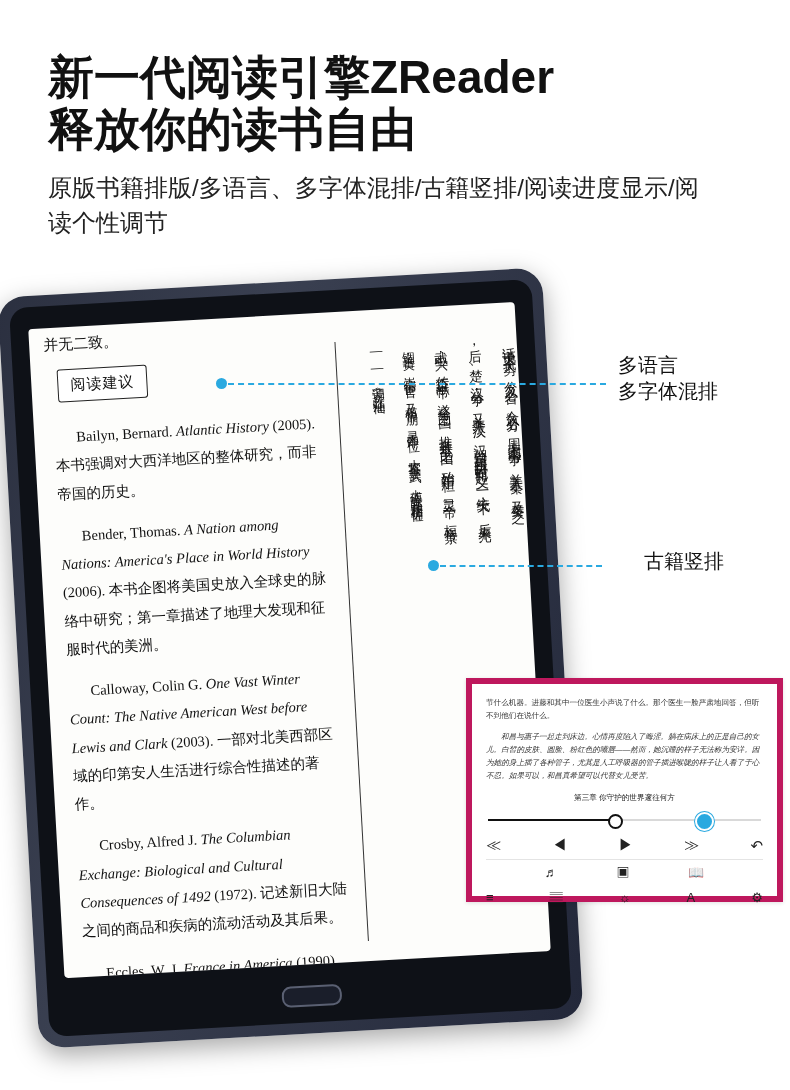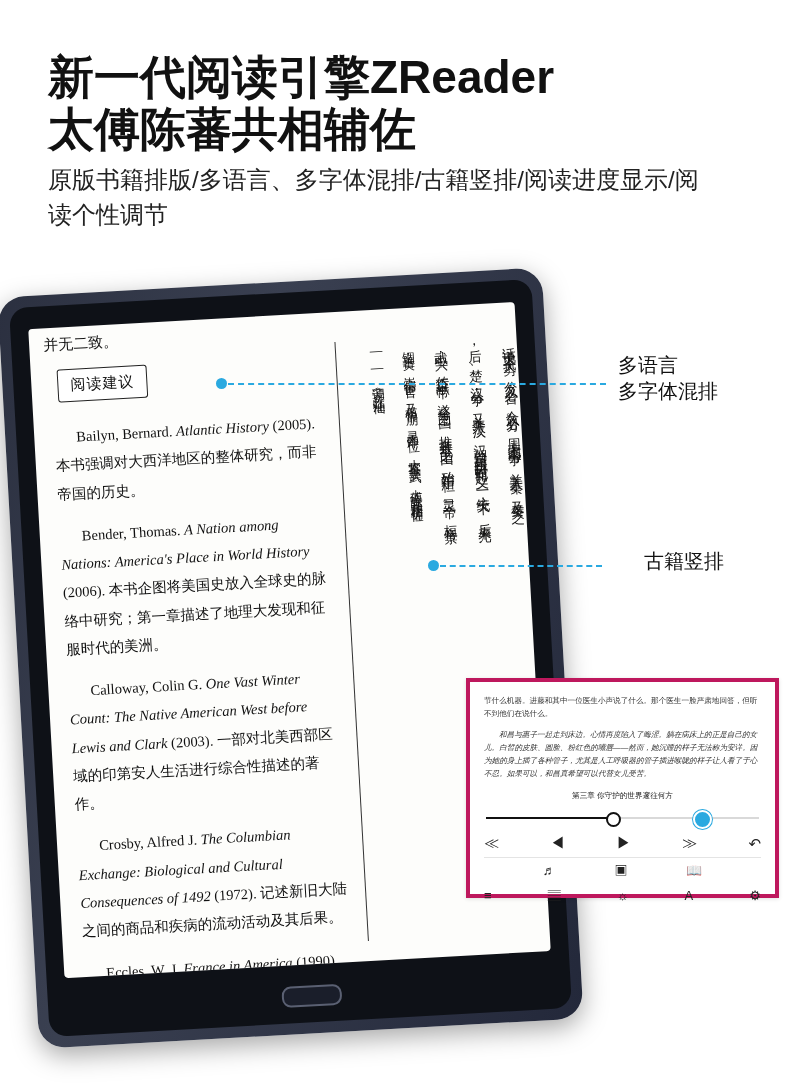--- a/index.html
+++ b/index.html
@@ -15,21 +15,21 @@
 
   
   .headline{
     position:absolute;left:48px;top:52px;width:700px;
   }
   .h1{
     font-size:46px;line-height:1.12;font-weight:700;letter-spacing:0px;
     color:#111;
   }
   .sub{
-    margin-top:8px;
+    margin-top:16px;
     font-size:24px;line-height:1.45;color:#222;font-weight:400;
     width:660px;
   }
 
   
   .tablet-wrap{
     position:absolute;left:18px;top:282px;width:560px;height:760px;
   }
   .tablet{
     position:absolute;left:0;top:0;width:545px;height:752px;
@@ -84,21 +84,21 @@
   }
   .vcol.c1{right:0;}
   .vcol.c2{right:34px;}
   .vcol.c3{right:68px;}
   .vcol.c4{right:102px;font-size:12.5px;}
   .vcol.c5{right:134px;font-size:12.5px;}
 
   
   .inset{
     position:absolute;left:466px;top:678px;width:305px;height:212px;
-    background:#fff;border:4px solid #be185d;box-shadow:0 1px 4px rgba(0,0,0,.12);
+    background:#fff;border:6px solid #be185d;box-shadow:0 1px 4px rgba(0,0,0,.12);
   }
   .inset .txt{
     padding:12px 14px 0 14px;font-size:7.6px;line-height:1.75;color:#333;
     font-family:"Liberation Sans", sans-serif;
   }
   .inset .txt p{margin:0 0 7px 0;}
   .inset .txt p.ind{text-indent:15px;font-style:italic;}
   .inset .chapter{
     text-align:center;font-size:7.6px;color:#222;margin-top:10px;
   }
@@ -154,21 +154,21 @@
   .dash.l1{left:228px;top:383px;width:378px;}
   .dash.l2{left:440px;top:565px;width:162px;}
 </style>
 </head>
 <body>
 
 <div class="page">
 
   <div class="headline">
     <div class="h1">新一代阅读引擎ZReader</div>
-    <div class="h1">太傅陈蕃共相辅佐</div>
+    <div class="h1">释放你的读书自由</div>
     <div class="sub">原版书籍排版/多语言、多字体混排/古籍竖排/阅读进度显示/阅读个性调节</div>
   </div>
 
   <div class="tablet-wrap">
     <div class="tablet">
       <div class="tablet-inner">
         <div class="screen">
 
           <div class="page-top-text">并无二致。</div>
 

